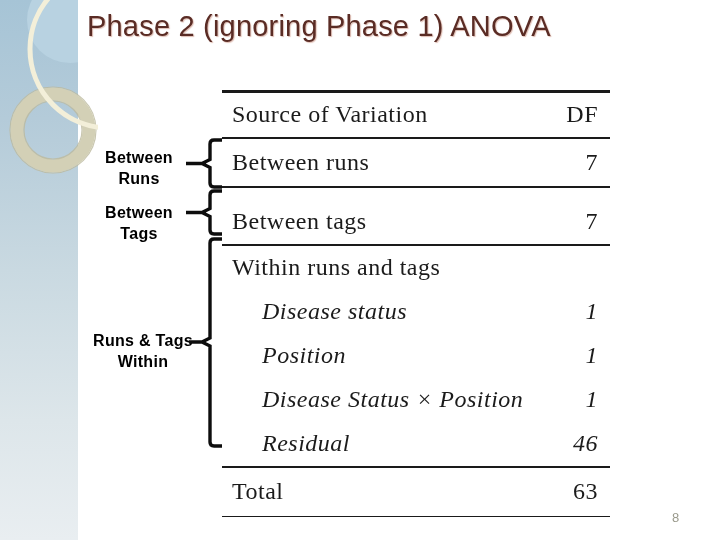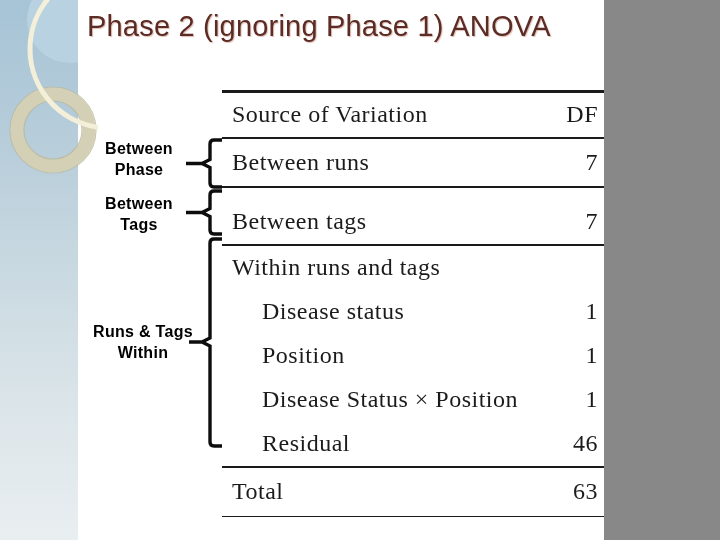--- a/index.html
+++ b/index.html
@@ -1,18 +1,18 @@
 <!DOCTYPE html>
 <html><head>
 <meta charset="utf-8">
 <style>
   html, body { margin: 0; padding: 0; background: #888; }
   .slide {
     position: relative;
-    width: 604px; height: 540px;
+    width: 720px; height: 540px;
     background: #ffffff;
     overflow: hidden;
     font-family: "Liberation Sans", sans-serif;
   }
 
   
   .sidebar {
     position: absolute; left: 0; top: 0;
     width: 78px; height: 540px;
     background: linear-gradient(180deg, #a6c4d6 0%, #b4cbd9 22%, #c9d9e1 50%, #dde6ea 78%, #e9eef1 100%);
@@ -43,20 +43,21 @@
 
   
   .annotation {
     position: absolute;
     width: 110px;
     text-align: center;
     font-size: 16px; font-weight: 700;
     letter-spacing: 0.3px;
     line-height: 21px;
     color: #000;
+    margin-top: 9px;
   }
   .a-runs { left: 84px; top: 138px; }
   .a-tags { left: 84px; top: 193px; }
   .a-within { left: 80px; top: 321px; width: 126px; }
 
   
   .braces {
     position: absolute; left: 180px; top: 130px;
     width: 50px; height: 330px;
   }
@@ -72,21 +73,21 @@
     color: #1b1b1b;
   }
   .rule { height: 1.8px; background: #1a1a1a; }
   .rule.thick { height: 2.5px; }
   .trow {
     display: flex; align-items: center; justify-content: space-between;
     padding-left: 10px; padding-right: 12px;
   }
   .trow .src { white-space: nowrap; }
   .trow .df { text-align: right; }
-  .trow.indent { padding-left: 40px; }
+  .trow.indent { padding-left: 40px; font-style: italic; }
   .h-header { height: 44.5px; }
   .h-row { height: 47.2px; }
   .h-row2 { height: 45.2px; margin-top: 11px; }
   .h-group { height: 44px; }
   .h-total { height: 48px; }
 
   
   .pagenum {
     position: absolute; left: 672px; top: 510px;
     font-size: 13px;
@@ -108,21 +109,21 @@
       <circle cx="53" cy="130" r="36" fill="none" stroke="#d3d0b6" stroke-width="13"></circle>
       <circle cx="53" cy="130" r="29" fill="none" stroke="#bcb99e" stroke-width="1.2" opacity="0.8"></circle>
       <circle cx="109" cy="49" r="79" fill="none" stroke="#f3efd9" stroke-width="5"></circle>
     </svg>
   </div>
 
   <h1 class="title">Phase 2 (ignoring Phase 1) ANOVA</h1>
 
   <div class="annotation a-runs">
     <div>Between</div>
-    <div>Phase</div>
+    <div>Runs</div>
   </div>
   <div class="annotation a-tags">
     <div>Between</div>
     <div>Tags</div>
   </div>
   <div class="annotation a-within">
     <div>Runs &amp; Tags</div>
     <div>Within</div>
   </div>
 

